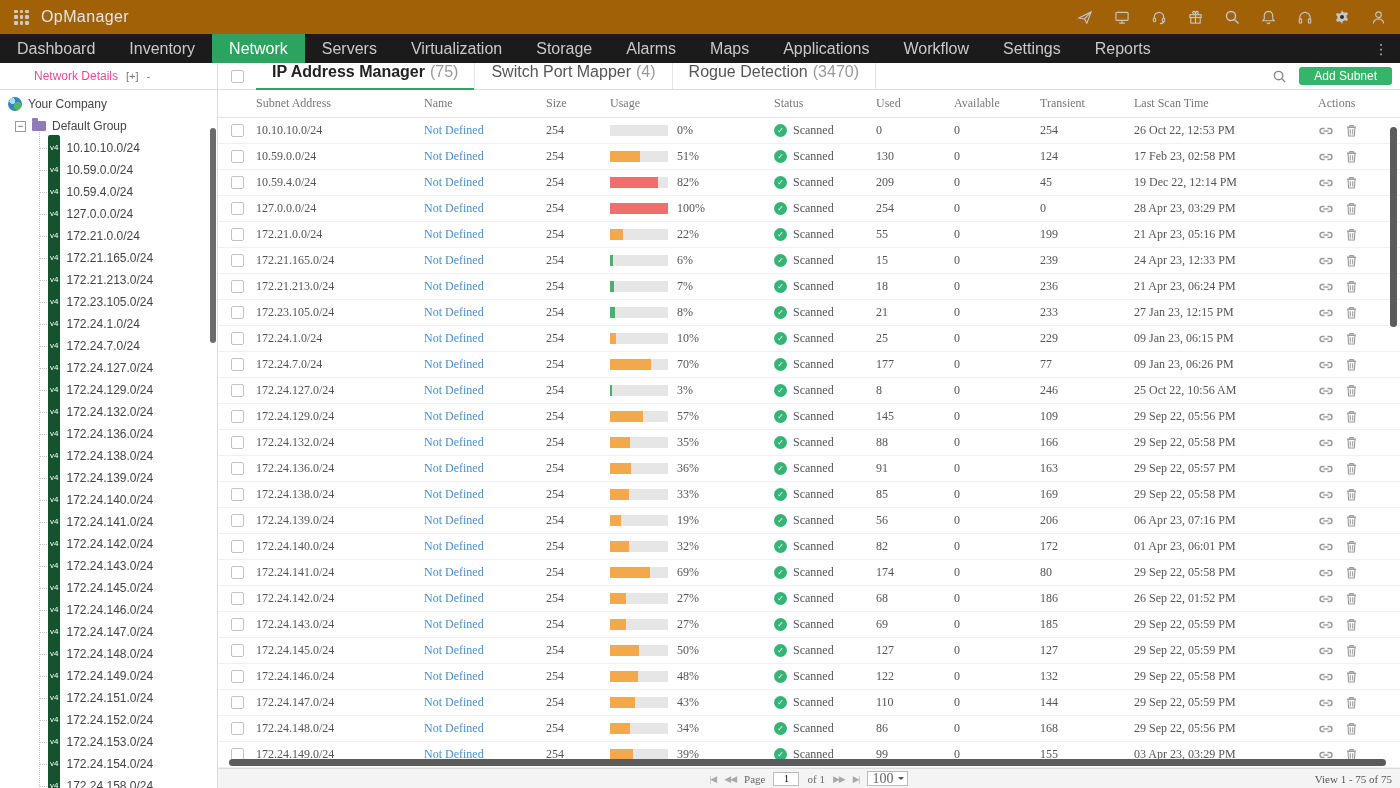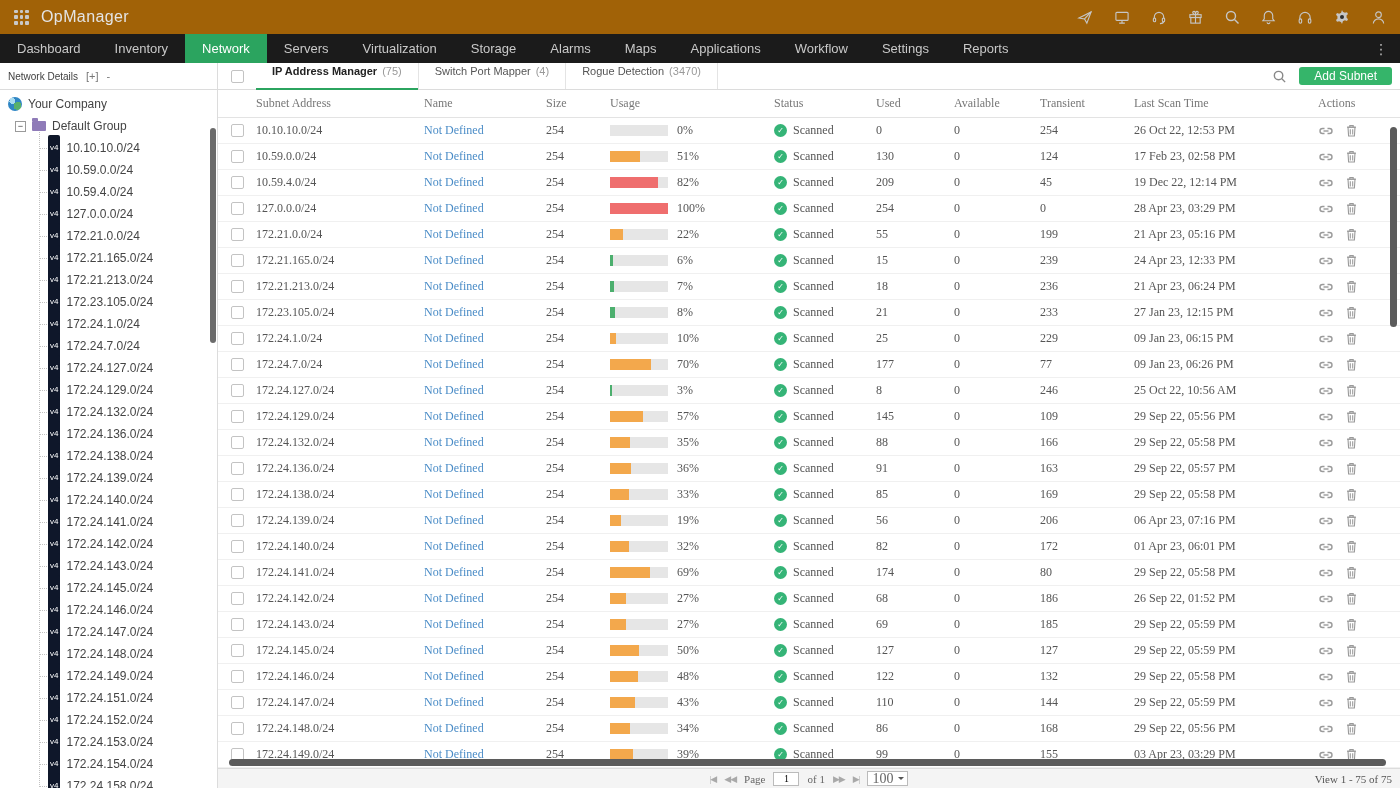--- a/index.html
+++ b/index.html
@@ -10,33 +10,33 @@
   .topbar { height:34px; background:#a16207; display:flex; align-items:center; padding:0 14px; }
   .grid-icon { width:15px; height:15px; display:grid; grid-template-columns:repeat(3,1fr); gap:2px; margin-right:12px; cursor:pointer; }
   .grid-icon i { background:#c9c9c9; border-radius:1px; }
   .app-title { color:#e4e4e4; font-size:16px; letter-spacing:.4px; }
   .topbar-icons { margin-left:auto; display:flex; gap:21px; align-items:center; }
   .tb-icon { display:flex; align-items:center; cursor:pointer; }
 
   
   .navbar { height:29px; background:#1b1b1b; display:flex; align-items:stretch; }
   .nav-items { display:flex; }
-  .nav-item { color:#c9c9c9; font-size:13px; padding:0 17px; display:flex; align-items:center; cursor:pointer; }
+  .nav-item { color:#c9c9c9; font-size:16px; padding:0 17px; display:flex; align-items:center; cursor:pointer; }
   .nav-item.active { background:#2ba45f; color:#fff; }
   .nav-kebab { margin-left:auto; color:#bbb; padding:0 12px; display:flex; align-items:center; font-size:14px; cursor:pointer; }
 
   
   .subheader { height:27px; border-bottom:1px solid #dcdcdc; display:flex; align-items:stretch; background:#fff; }
   .panel-head { width:218px; border-right:1px solid #dcdcdc; display:flex; align-items:center; gap:8px; padding:0 8px; flex:none; }
-  .panel-title { font-size:10px; color:#404040; }
+  .panel-title { font-size:12px; color:#ec4899; margin-left:26px; }
   .panel-ctrl { font-size:11px; color:#777; cursor:pointer; }
   .selectall { width:38px; display:flex; align-items:center; justify-content:center; flex:none; }
   .cb { width:13px; height:13px; border:1px solid #c3c3c3; border-radius:2px; background:#fff; display:inline-block; cursor:pointer; }
   .tabs { display:flex; align-items:stretch; }
-  .tab { padding:12px 16px; display:flex; align-items:flex-end; gap:5px; font-size:11px; color:#555; border-right:1px solid #e4e4e4; position:relative; cursor:pointer; white-space:nowrap; }
+  .tab { padding:0 16px; display:flex; align-items:flex-start; gap:5px; font-size:16px; color:#555; border-right:1px solid #e4e4e4; position:relative; cursor:pointer; white-space:nowrap; }
   .tab .count { color:#999; font-weight:normal; }
   .tab.active { color:#222; font-weight:bold; }
   .tab.active::after { content:""; position:absolute; left:0; right:0; bottom:-1px; height:2px; background:#2ba45f; }
   .sub-right { margin-left:auto; display:flex; align-items:center; gap:12px; padding-right:8px; }
   .search-btn { display:flex; align-items:center; cursor:pointer; }
   .add-btn { background:#35b56a; color:#fff; font-size:12px; border:none; border-radius:3px; padding:2px 15px; cursor:pointer; font-family:inherit; }
 
   
   .content { position:absolute; top:90px; bottom:0; left:0; right:0; display:flex; }
 
@@ -48,21 +48,21 @@
   .toggle { width:11px; height:11px; border:1px solid #9a9a9a; background:#fff; font-size:9px; line-height:9px; text-align:center; color:#333; flex:none; }
   .globe { width:14px; height:14px; border-radius:50%; flex:none;
            background: radial-gradient(circle at 32% 30%, #a8dcf0 0 3px, transparent 3px),
                        radial-gradient(circle at 68% 64%, #57b06b 0 4px, transparent 4px), #2f86c4; }
   .folder { width:14px; height:10px; background:#8f7bb8; border-radius:1px; position:relative; flex:none; }
   .folder::before { content:''; position:absolute; top:-3px; left:0; width:6px; height:3px; background:#8f7bb8; border-radius:1px 1px 0 0; }
   .tree-items { position:relative; }
   .tree-items::before { content:''; position:absolute; left:39px; top:-5px; bottom:10px; border-left:1px dotted #c2c2c2; }
   .item-row { padding-left:48px; position:relative; }
   .item-row::before { content:''; position:absolute; left:40px; top:50%; width:7px; border-top:1px dotted #c2c2c2; }
-  .v4-badge { background:#0f172a; color:#fff; font-size:8px; line-height:10px; padding:8px 2px; border-radius:2px; flex:none; }
+  .v4-badge { background:#14532d; color:#fff; font-size:8px; line-height:10px; padding:8px 2px; border-radius:2px; flex:none; }
 
   
   .main { flex:1; display:flex; flex-direction:column; position:relative; min-width:0;font-family:Liberation Serif, serif; }
   .thead { height:28px; display:flex; align-items:center; border-bottom:1px solid #e3e3e3; color:#777; font-size:12px; background:#fff; }
   .tbody { flex:1; overflow:hidden; }
   .row { height:26px; display:flex; align-items:center; border-bottom:1px solid #f0f0f0; font-size:12px; color:#555; background:#fff; }
   .cell { flex:none; display:flex; align-items:center; overflow:hidden; white-space:nowrap; }
   .c-check   { width:38px;  justify-content:center; }
   .c-subnet  { width:168px; }
   .c-name    { width:122px; }

